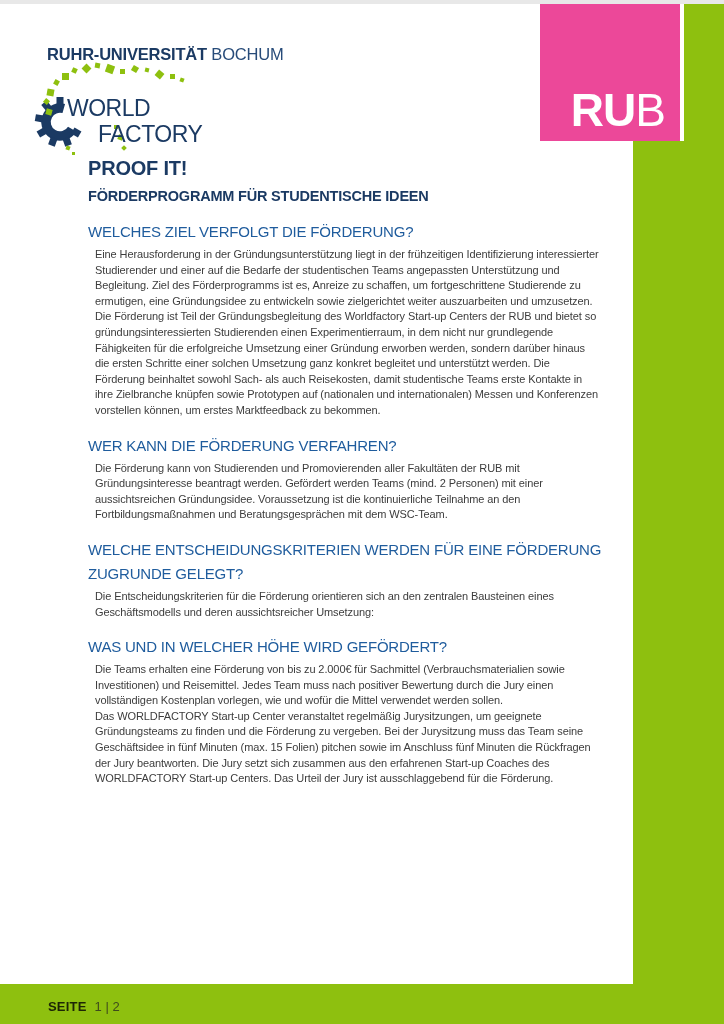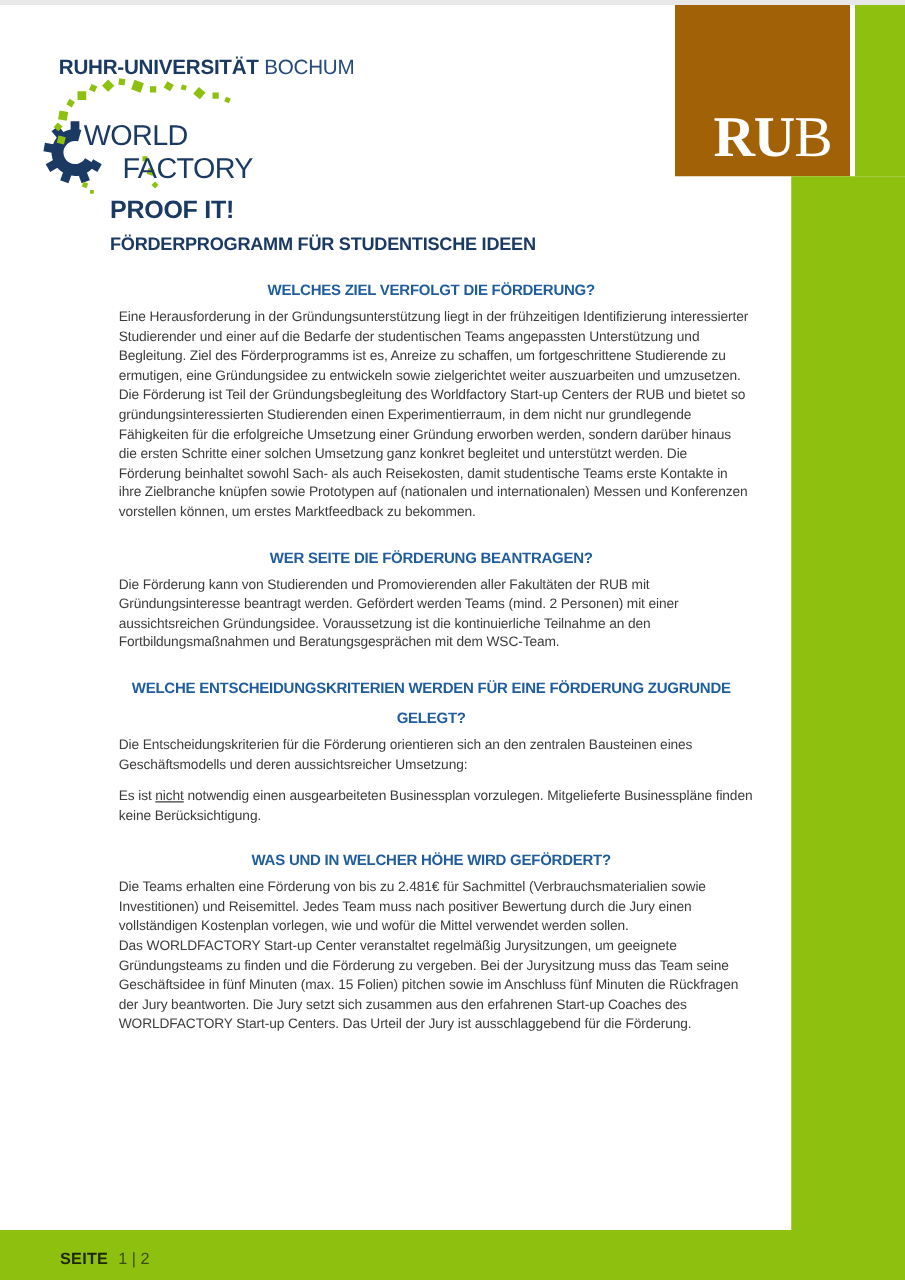--- a/index.html
+++ b/index.html
@@ -22,22 +22,21 @@
     position:absolute; left:25px; top:33px; font-size:23px; font-weight:400;
     color:#1b3a63; letter-spacing:-0.5px;
   }
   .wf-line2{
     position:absolute; left:56px; top:59px; font-size:23px; font-weight:400;
     color:#1b3a63; letter-spacing:-0.5px;
   }
   
   .rub-box{
     position:absolute; left:540px; top:0; width:140px; height:137px;
-    background:#a16207;
-    font-family:Liberation Serif, serif;
+    background:#ec4899;
   }
   .rub-box .rub-text{
     position:absolute; right:15px; bottom:8px; color:#ffffff;
     font-size:46px; line-height:1; letter-spacing:-1px;
   }
   .rub-text .ru{font-weight:700;}
   .rub-text .bb{font-weight:400;}
   .green-strip-top{
     position:absolute; left:684px; top:0; width:40px; height:137px; background:#8ec00f;
   }
@@ -48,22 +47,22 @@
   .content{position:absolute; left:88px; top:152px; width:514px; color:#3c3c3c;}
   .content h1{
     margin:0 0 7px 0; font-size:20px; line-height:24px; font-weight:700;
     color:#1b3a63; letter-spacing:-0.2px;
   }
   .subtitle{
     margin:0 0 4px 0; font-size:14.5px; line-height:18px; font-weight:700;
     color:#1b3a63; letter-spacing:-0.2px;
   }
   .content h2{
-    margin:15px 0 3px 0; font-size:12px; line-height:24px; font-weight:700;
-    color:#1f5c9d; letter-spacing:-0.2px;text-align:center;
+    margin:15px 0 3px 0; font-size:15px; line-height:24px; font-weight:400;
+    color:#1f5c9d; letter-spacing:-0.2px;
   }
   .content p.body{
     margin:0 0 0 7px; font-size:11px; line-height:15.6px; letter-spacing:-0.1px;
     color:#3c3c3c;
   }
   .content p.note{margin-top:10px;}
   .content ul{
     margin:1px 0 5px 57px; padding-left:17px; list-style:disc;
   }
   .content ul li{
@@ -146,33 +145,32 @@
   <div class="content">
     <h1>PROOF IT!</h1>
     <div class="subtitle">FÖRDERPROGRAMM FÜR STUDENTISCHE IDEEN</div>
 
     <section>
       <h2>WELCHES ZIEL VERFOLGT DIE FÖRDERUNG?</h2>
       <p class="body">Eine Herausforderung in der Gründungsunterstützung liegt in der frühzeitigen Identifizierung interessierter Studierender und einer auf die Bedarfe der studentischen Teams angepassten Unterstützung und Begleitung. Ziel des Förderprogramms ist es, Anreize zu schaffen, um fortgeschrittene Studierende zu ermutigen, eine Gründungsidee zu entwickeln sowie zielgerichtet weiter auszuarbeiten und umzusetzen. Die Förderung ist Teil der Gründungsbegleitung des Worldfactory Start-up Centers der RUB und bietet so gründungsinteressierten Studierenden einen Experimentierraum, in dem nicht nur grundlegende Fähigkeiten für die erfolgreiche Umsetzung einer Gründung erworben werden, sondern darüber hinaus die ersten Schritte einer solchen Umsetzung ganz konkret begleitet und unterstützt werden. Die Förderung beinhaltet sowohl Sach- als auch Reisekosten, damit studentische Teams erste Kontakte in ihre Zielbranche knüpfen sowie Prototypen auf (nationalen und internationalen) Messen und Konferenzen vorstellen können, um erstes Marktfeedback zu bekommen.</p>
     </section>
 
     <section>
-      <h2>WER SEITE DIE FÖRDERUNG BEANTRAGEN?</h2>
+      <h2>WER KANN DIE FÖRDERUNG VERFAHREN?</h2>
       <p class="body">Die Förderung kann von Studierenden und Promovierenden aller Fakultäten der RUB mit Gründungsinteresse beantragt werden. Gefördert werden Teams (mind. 2 Personen) mit einer aussichtsreichen Gründungsidee. Voraussetzung ist die kontinuierliche Teilnahme an den Fortbildungsmaßnahmen und Beratungsgesprächen mit dem WSC-Team.</p>
     </section>
 
     <section>
       <h2>WELCHE ENTSCHEIDUNGSKRITERIEN WERDEN FÜR EINE FÖRDERUNG ZUGRUNDE GELEGT?</h2>
       <p class="body">Die Entscheidungskriterien für die Förderung orientieren sich an den zentralen Bausteinen eines Geschäftsmodells und deren aussichtsreicher Umsetzung:</p>
-      <p class="body note"><span>Es ist </span><span class="u">nicht</span><span> notwendig einen ausgearbeiteten Businessplan vorzulegen. Mitgelieferte Businesspläne finden keine Berücksichtigung.</span></p>
     </section>
 
     <section>
       <h2>WAS UND IN WELCHER HÖHE WIRD GEFÖRDERT?</h2>
-      <p class="body">Die Teams erhalten eine Förderung von bis zu 2.481€ für Sachmittel (Verbrauchsmaterialien sowie Investitionen) und Reisemittel. Jedes Team muss nach positiver Bewertung durch die Jury einen vollständigen Kostenplan vorlegen, wie und wofür die Mittel verwendet werden sollen.</p>
+      <p class="body">Die Teams erhalten eine Förderung von bis zu 2.000€ für Sachmittel (Verbrauchsmaterialien sowie Investitionen) und Reisemittel. Jedes Team muss nach positiver Bewertung durch die Jury einen vollständigen Kostenplan vorlegen, wie und wofür die Mittel verwendet werden sollen.</p>
     </section>
 
     <section>
       <p class="body">Das WORLDFACTORY Start-up Center veranstaltet regelmäßig Jurysitzungen, um geeignete Gründungsteams zu finden und die Förderung zu vergeben. Bei der Jurysitzung muss das Team seine Geschäftsidee in fünf Minuten (max. 15 Folien) pitchen sowie im Anschluss fünf Minuten die Rückfragen der Jury beantworten. Die Jury setzt sich zusammen aus den erfahrenen Start-up Coaches des WORLDFACTORY Start-up Centers. Das Urteil der Jury ist ausschlaggebend für die Förderung.</p>
     </section>
   </div>
 
   <div class="footer">
     <span class="seite">SEITE</span>
     <span class="pageno">1 | 2</span>

